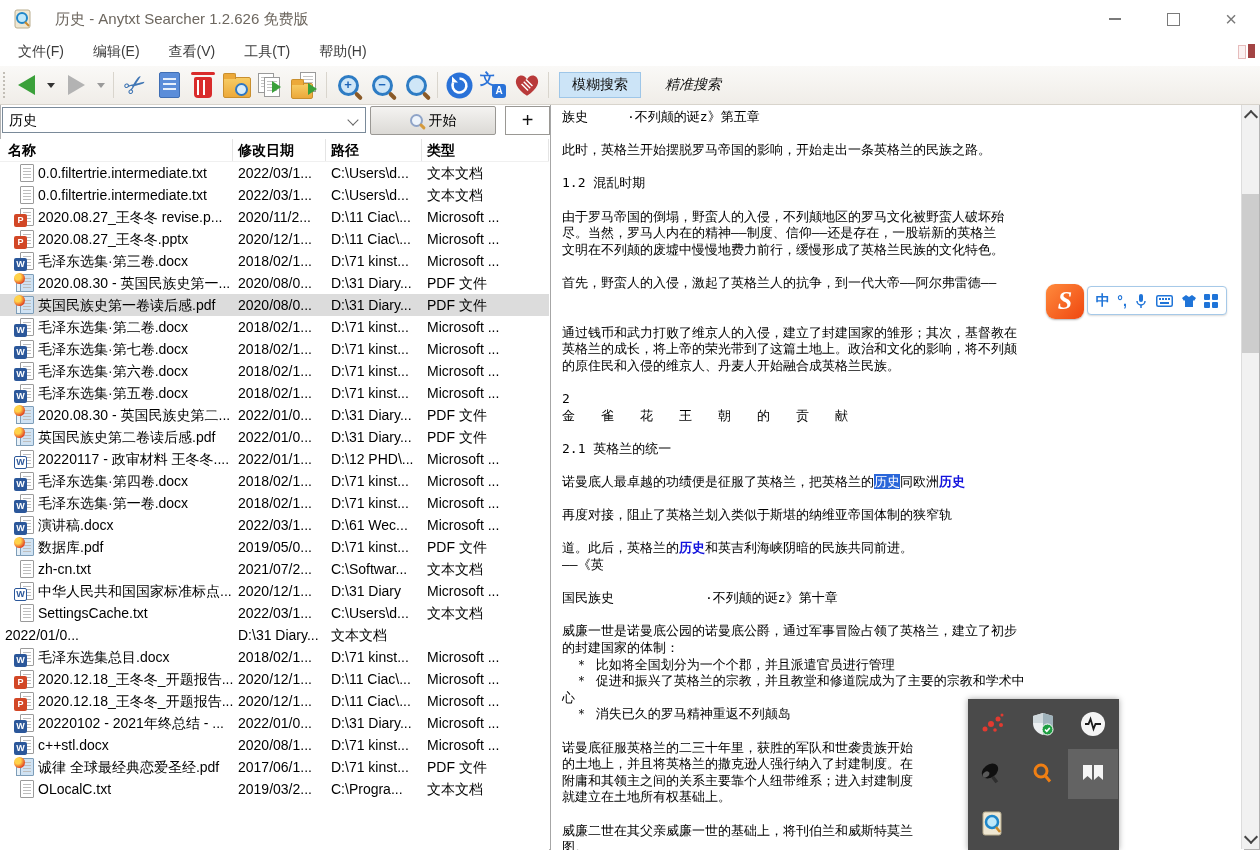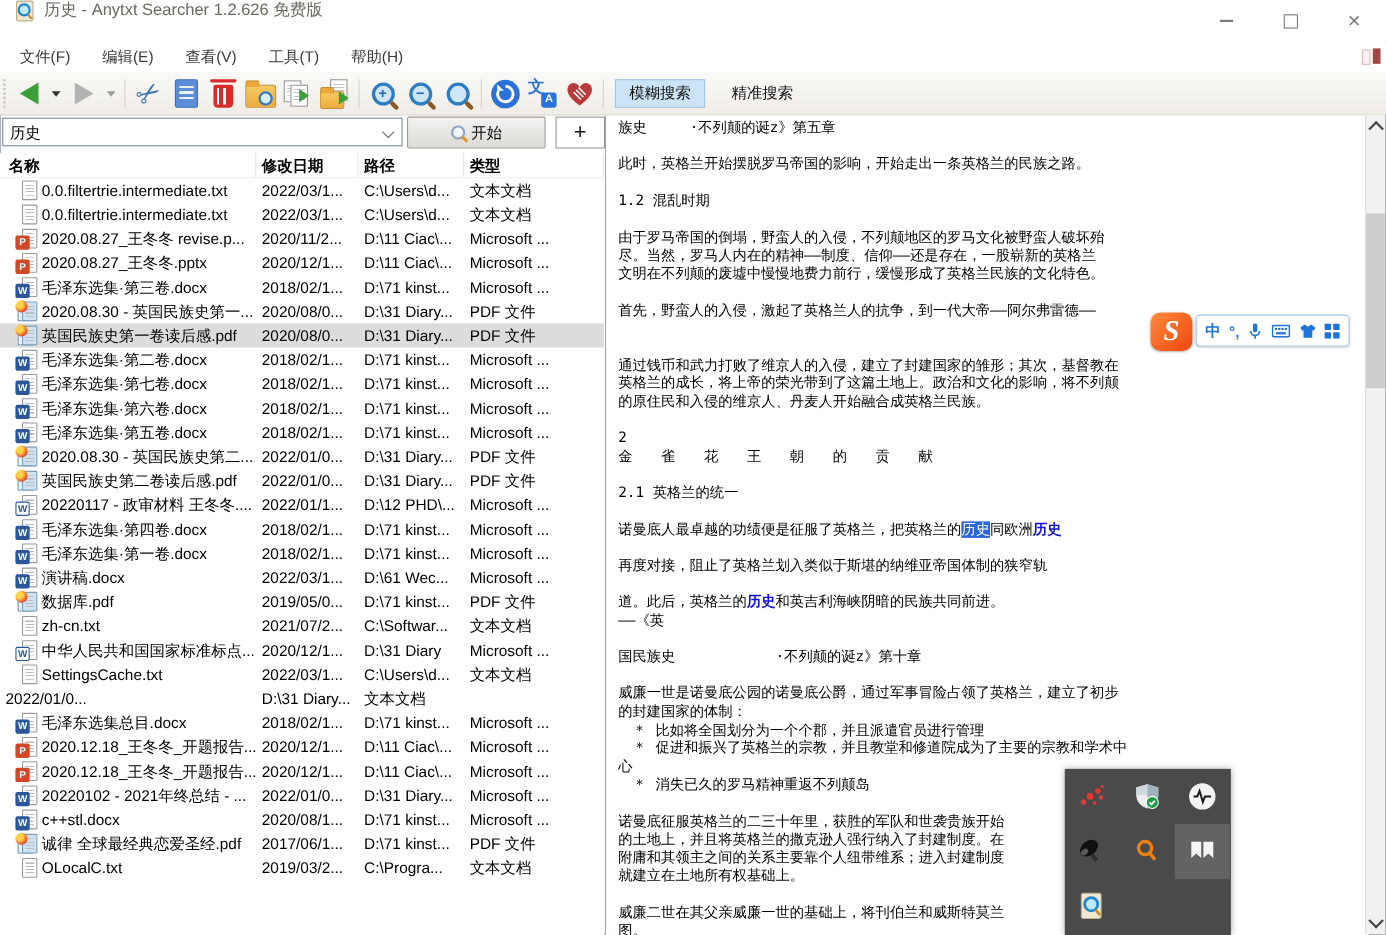--- a/index.html
+++ b/index.html
@@ -1,19 +1,19 @@
 <!DOCTYPE html>
 <html><head>
 <meta charset="utf-8">
 <style>
   html,body{margin:0;padding:0;background:#d7d7d7;font-family:"Liberation Sans","DejaVu Sans",sans-serif;}
   .window{position:relative;width:1260px;height:850px;background:#fff;overflow:hidden;
           box-shadow:inset 0 0 0 1px #b3b3b3;}
   
-  .titlebar{position:absolute;left:0;top:0;right:0;height:38px;background:#fff;display:flex;align-items:flex-start;}
+  .titlebar{position:absolute;left:0;top:0;right:0;height:38px;background:#fff;display:flex;align-items:center;gap:15px;}
   .app-icon{margin:0 8px 0 14px;display:inline-flex;}
   .title{font-size:15px;color:#6d675f;}
   .win-controls{position:absolute;right:0;top:0;height:38px;display:flex;}
   .wc{width:58px;height:38px;display:flex;align-items:center;justify-content:center;color:#7a7a7a;cursor:default;}
   .wc .min{width:12px;height:2px;background:#7a7a7a;}
   .wc .max{width:11px;height:11px;border:1px solid #7a7a7a;}
   .wc.close{font-size:20px;line-height:20px;}
   
   .menubar{position:absolute;left:0;top:38px;right:0;height:28px;background:#fff;border-bottom:1px solid #ececec;
            display:flex;align-items:center;font-size:14px;color:#3c3c3c;}
@@ -48,21 +48,21 @@
   .lens{width:15px;height:15px;border:3px solid #2e7cc4;border-radius:50%;background:#cfe6f7;position:relative;}
   .lens:before{position:absolute;left:0;right:0;top:-1px;bottom:0;text-align:center;font:bold 13px/15px "Liberation Sans",sans-serif;color:#1c64b8;}
   .lens.plus:before{content:"+";}
   .lens.minus:before{content:"−";}
   .lens:after{content:"";position:absolute;right:-7px;bottom:-5px;width:9px;height:4px;background:#8a5a28;border-radius:2px;transform:rotate(45deg);}
   .trans{position:relative;width:26px;height:26px;}
   .trans .wen{position:absolute;left:0;top:-2px;font:bold 15px "Liberation Sans",sans-serif;color:#2a72d8;}
   .trans .aa{position:absolute;right:0;bottom:0;width:14px;height:14px;background:#2a72d8;border-radius:3px;color:#fff;font:bold 10px/14px "Liberation Sans",sans-serif;text-align:center;}
   
   .fuzzy{margin-left:6px;padding:3px 12px;background:#cce4f7;border:1px solid #9ec6e8;font-size:14px;color:#111;}
-  .exact{margin-left:12px;padding:3px 12px;font-size:14px;color:#111;}
+  .exact{margin-left:12px;padding:3px 12px;font-size:14px;color:#111;font-style:italic;}
   
   .combo{position:absolute;left:2px;top:107px;width:356px;height:24px;border:1px solid #7a8a99;background:#fff;
          font-size:14px;line-height:24px;padding-left:6px;color:#000;}
   .combo .chev{position:absolute;right:8px;top:8px;width:7px;height:7px;border-left:1.5px solid #666;border-bottom:1.5px solid #666;transform:rotate(-45deg);}
   .start-btn{position:absolute;left:370px;top:106px;width:124px;height:27px;background:linear-gradient(#f4f3f1,#dcdad6);
          border:1px solid #9a9894;border-radius:2px;display:flex;align-items:center;justify-content:center;font-size:14px;gap:6px;}
   .mini-lens{width:9px;height:9px;border:2px solid #8fa4c8;border-radius:50%;background:#eef4fb;position:relative;}
   .mini-lens:after{content:"";position:absolute;right:-5px;bottom:-3px;width:7px;height:3px;background:#d59a3c;border-radius:2px;transform:rotate(45deg);}
   .plus-btn{position:absolute;left:505px;top:106px;width:43px;height:27px;background:#fff;border:1px solid #9a9894;
          display:flex;align-items:center;justify-content:center;font-size:20px;color:#111;}

